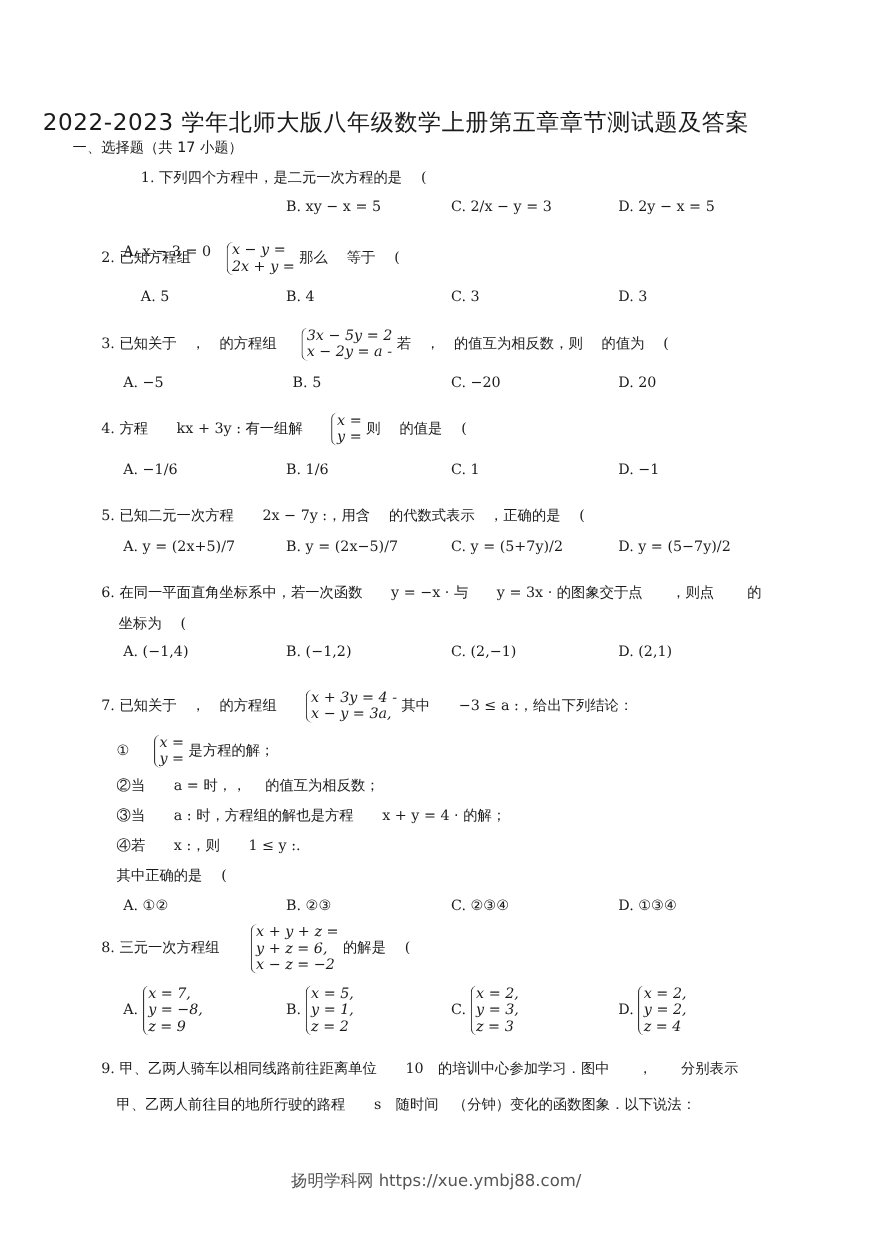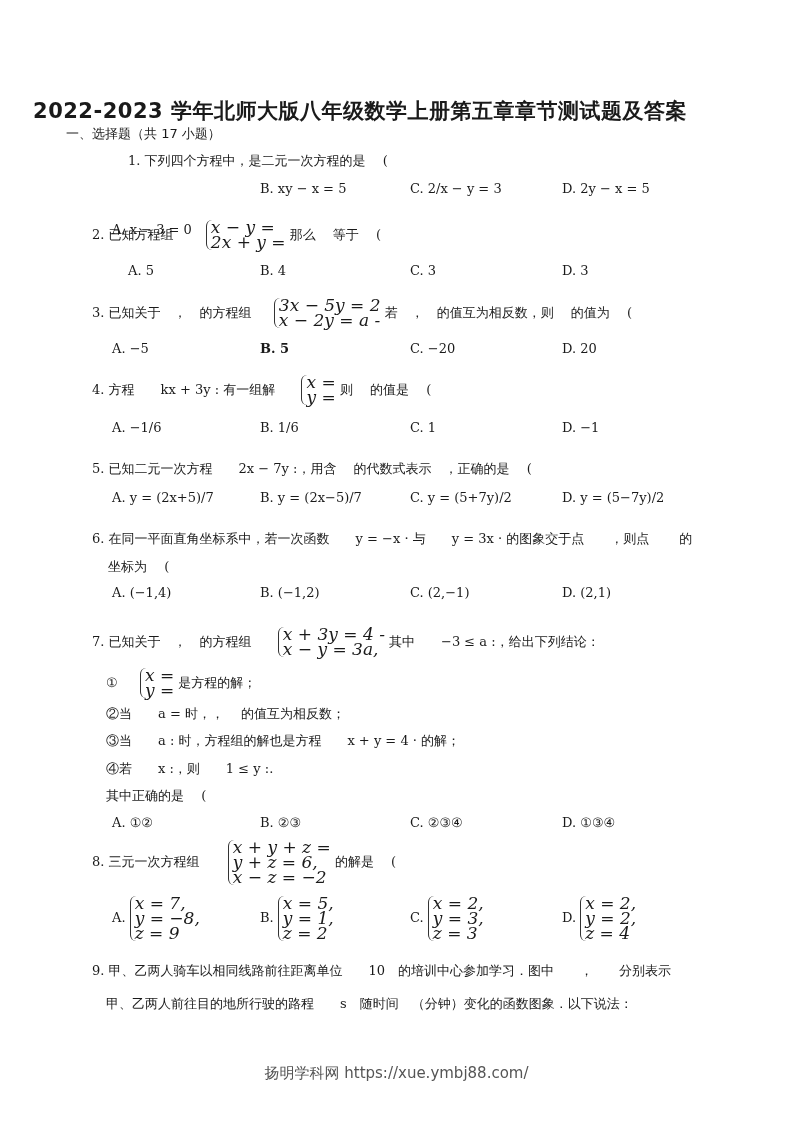--- a/index.html
+++ b/index.html
@@ -1,24 +1,24 @@
 <!DOCTYPE html>
 <html><head>
 <meta charset="utf-8">
 <style>
   html, body { margin:0; padding:0; background:#fff; }
   body { width:793px; height:1122px; position:relative; overflow:hidden;
          font-family:"DejaVu Serif", serif; color:#1a1a1a; }
   .title { position:absolute; left:0; width:720px; top:97px; text-align:center;
-           font-size:21px; font-weight:bold; letter-spacing:0.5px; font-family:"DejaVu Sans", sans-serif; }
+           font-size:21px; font-weight:normal; letter-spacing:0.5px; font-family:"DejaVu Sans", sans-serif; }
   .section { position:absolute; left:66px; top:125px; font-size:13px; font-family:"DejaVu Sans", sans-serif; }
   .q { position:absolute; font-size:13px; white-space:nowrap; }
   .opt { position:absolute; font-size:13px; white-space:nowrap; }
   .sys { display:inline-block; vertical-align:middle; border-left:1.5px solid #333;
-         border-radius:6px 0 0 6px; padding-left:4px; line-height:15px; font-family:"DejaVu Serif", serif; font-style:italic; font-size:17px; }
+         border-radius:6px 0 0 6px; padding-left:4px; line-height:15px; font-family:"DejaVu Serif", serif; font-style:italic; font-size:13px; }
   .footer { position:absolute; left:0; width:793px; top:1064px; text-align:center;
             font-size:15px; color:#555; font-family:"DejaVu Sans", sans-serif; }
 </style>
 </head>
 <body>
 
 <div class="title">2022-2023 学年北师大版八年级数学上册第五章章节测试题及答案</div>
 <div class="section">一、选择题（共 17 小题）</div>
 
 <div class="q" style="left:92px;top:152px;margin-left:36px;">
@@ -43,21 +43,21 @@
 <div class="opt" style="left:562px;top:263px;">D.  3</div>
 
 <div class="q" style="left:92px;top:298px;">
   <span>3.</span>
   <span>已知关于　，　的方程组</span>
   <span style="display:inline-block;width:14px"></span>
   <span class="sys"><span>3x − 5y = 2</span><br><span>x − 2y = a -</span></span>
   <span>若　，　的值互为相反数，则　 的值为　 (</span>
 </div>
 <div class="opt" style="left:112px;top:341px;">A.  −5</div>
-<div class="opt" style="left:260px;top:341px;font-weight:bold;">B.  5</div>
+<div class="opt" style="left:266px;top:341px;">B.  5</div>
 <div class="opt" style="left:410px;top:341px;">C.  −20</div>
 <div class="opt" style="left:562px;top:341px;">D.  20</div>
 
 <div class="q" style="left:92px;top:375px;">
   <span>4.</span>
   <span>方程　　kx + 3y : 有一组解</span>
   <span style="display:inline-block;width:18px"></span>
   <span class="sys"><span>x =</span><br><span>y =</span></span>
   <span>则　 的值是　 (</span>
 </div>

